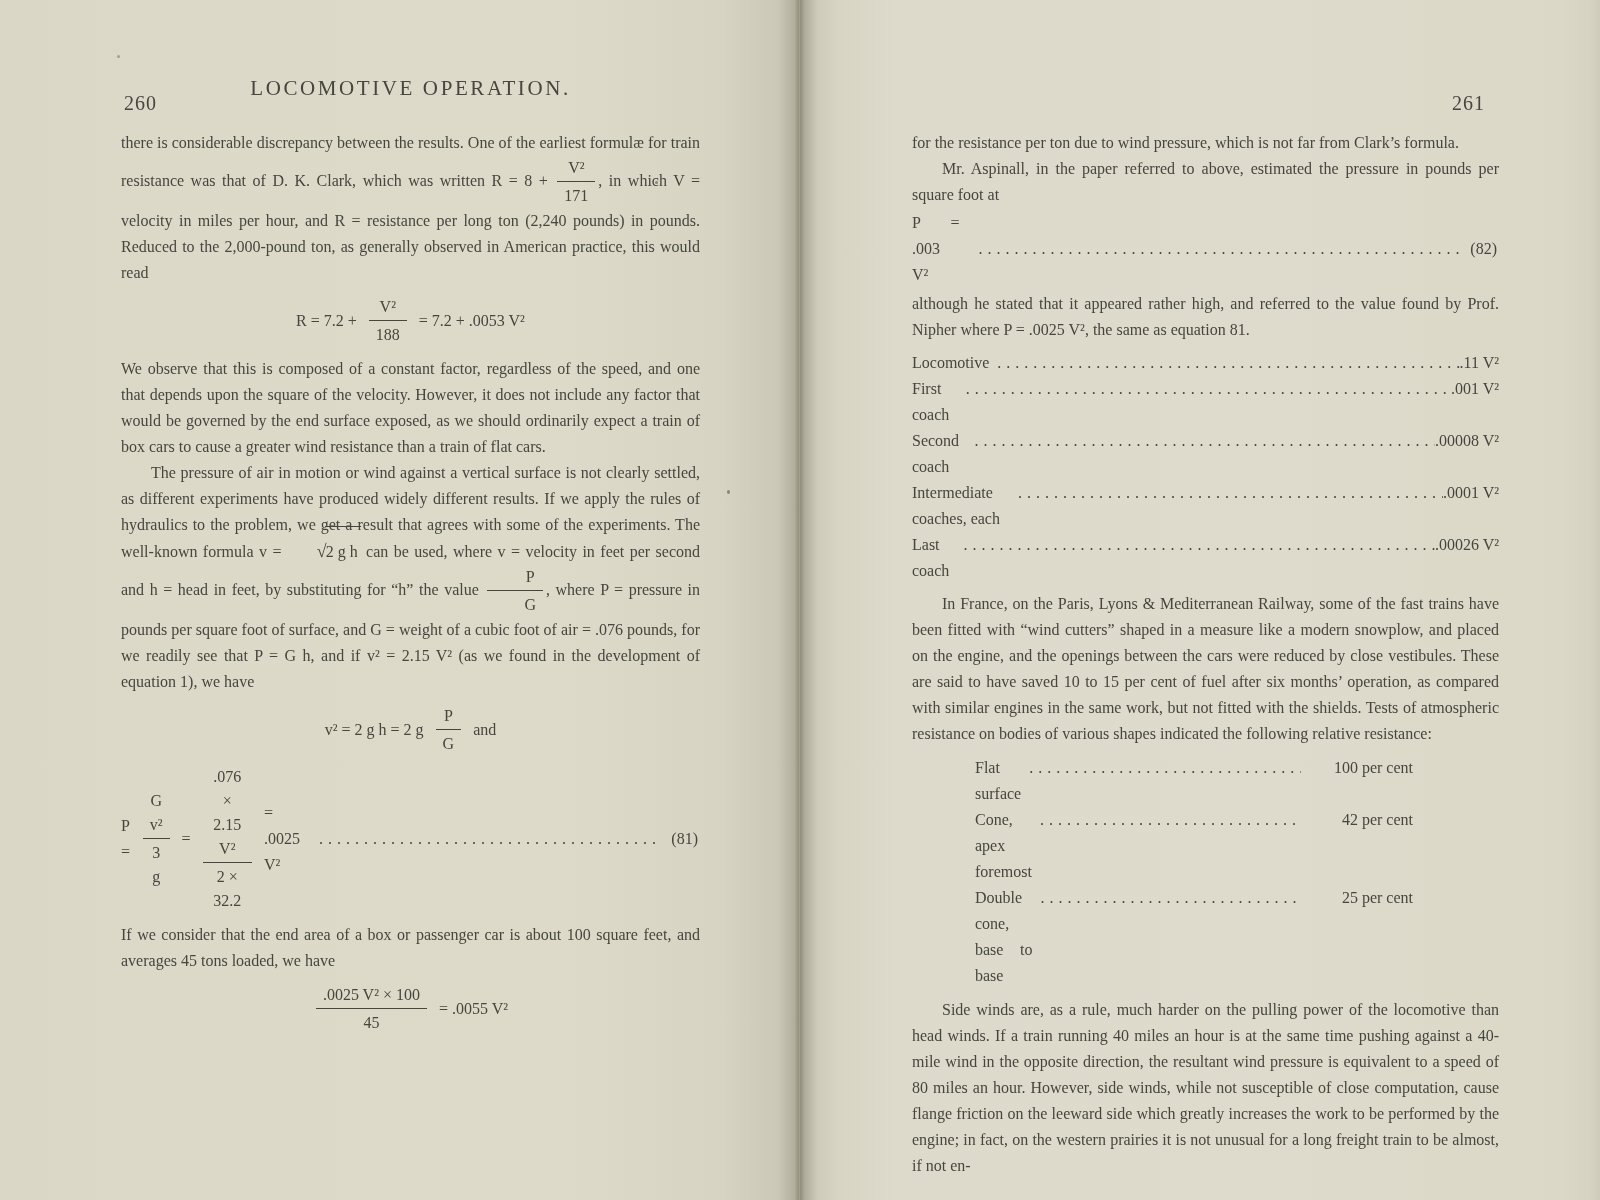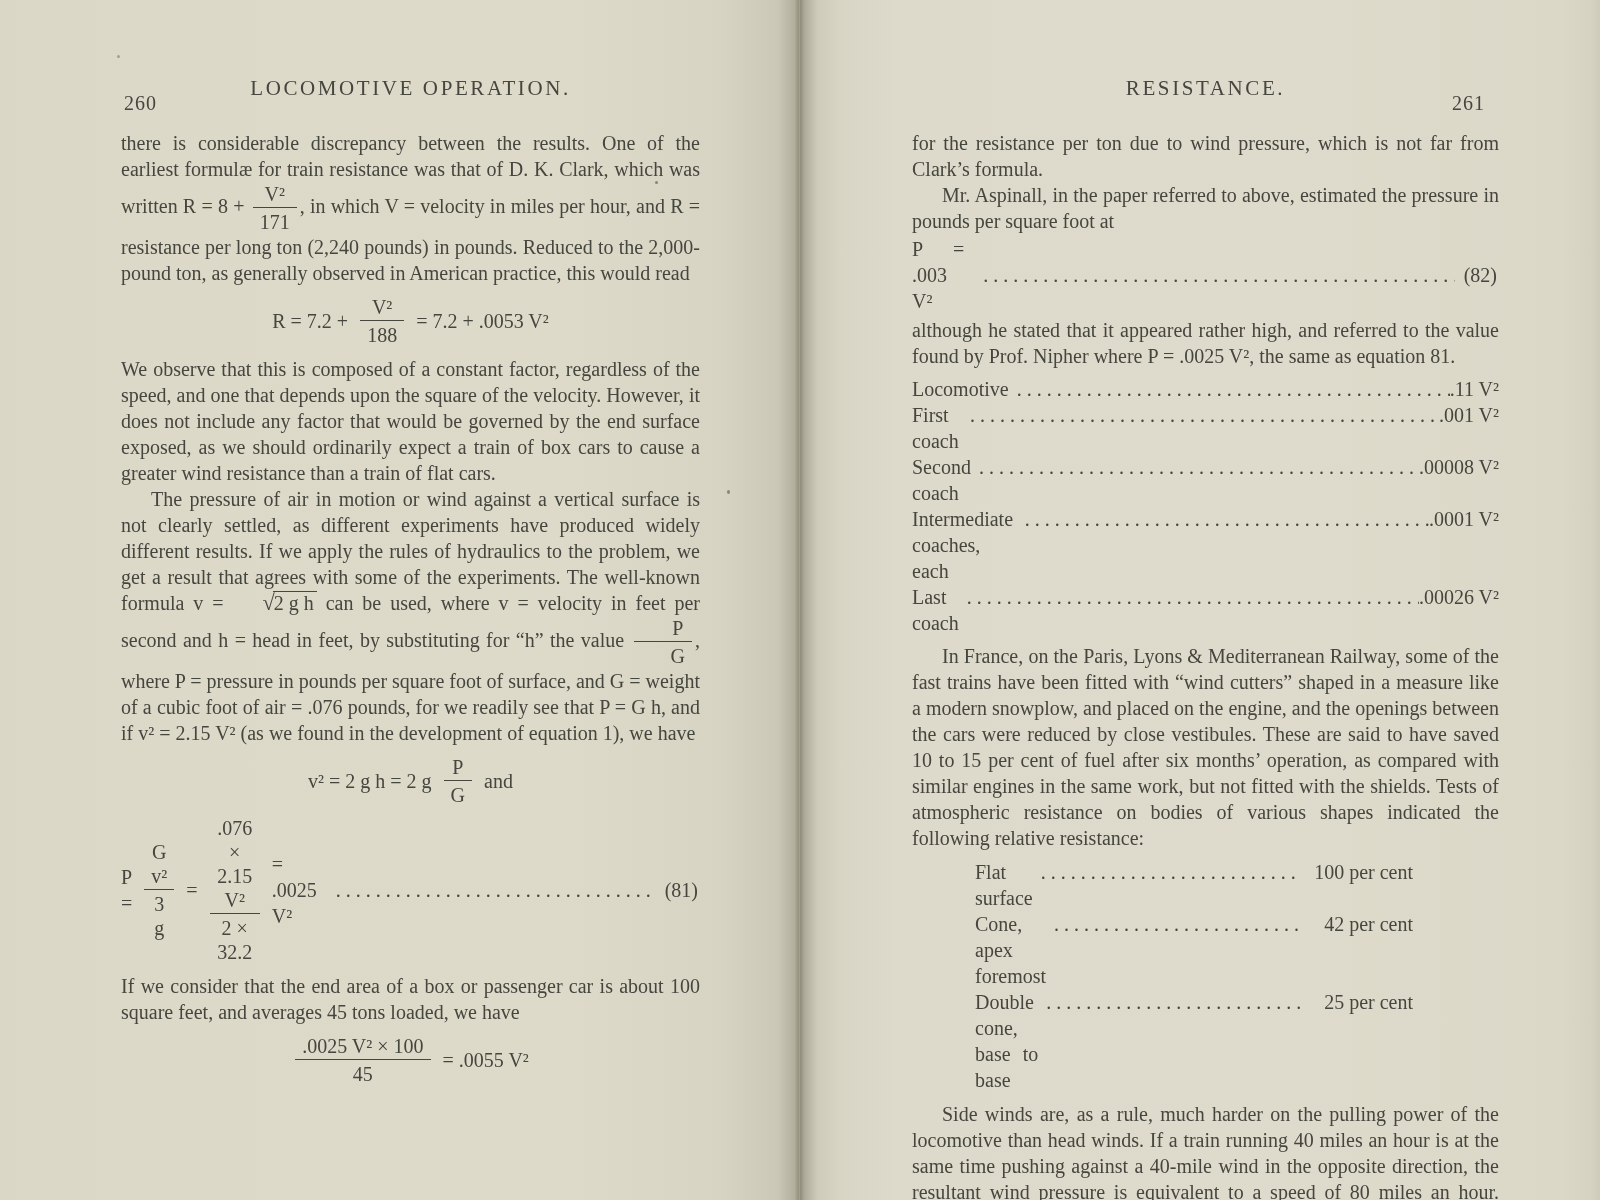--- a/index.html
+++ b/index.html
@@ -27,34 +27,34 @@
 
   .header { position: relative; height: 30px; margin-bottom: 24px; }
   .running-head {
     display: block; text-align: center;
     font-size: 21px; letter-spacing: 2.6px;
   }
   .pagenum { position: absolute; top: 16px; font-size: 20px; letter-spacing: 1px; }
   .pn-left { left: 3px; }
   .pn-right { right: 14px; }
 
-  .body { font-size: 20px; line-height: 26px; text-align: justify; }
+  .body { font-size: 16px; line-height: 26px; text-align: justify; }
   .body p { margin: 0; }
   p.indent { text-indent: 30px; }
 
   
   .frac { display: inline-block; vertical-align: middle; text-align: center;
           line-height: 24px; margin: 0 3px; }
   .frac .num { display: block; padding: 0 7px 1px; border-bottom: 1.6px solid #45463e; }
   .frac .den { display: block; padding: 2px 7px 0; }
 
   
   .sqrt { display: inline-block; white-space: nowrap; }
   .sqrt .radical { font-size: 1.12em; }
-  .sqrt .arg { border-top: 1.6px solid #45463e; padding: 0 3px 0 1px; margin-left: -2px; }
+  .sqrt .arg { border-top: 1.6px solid #45463e; padding: 16px 3px 0 1px; margin-left: -2px; }
 
   
   .eq { display: flex; align-items: center; justify-content: center;
         column-gap: 9px; margin: 9px 0; line-height: 26px; }
   .eq-flush { justify-content: flex-start; }
   .eq .fill { flex: 1 1 auto; overflow: hidden; white-space: nowrap;
               letter-spacing: 5px; padding: 0 4px 0 10px; }
   .eq .eqno { flex: 0 0 auto; padding-right: 2px; }
 
   
@@ -142,21 +142,20 @@
 
       </div>
     </div>
   </div>
 
   <div class="page page-right">
 
     <div class="column col-right">
 
       <div class="header">
-        <span class="running-head">RESISTANCE.</span>
         <span class="pagenum pn-right">261</span>
       </div>
 
       <div class="body">
 
         <p>for the resistance per ton due to wind pressure, which is not far from Clark’s formula.</p>
 
         <p class="indent">Mr. Aspinall, in the paper referred to above, estimated the pressure in pounds per square foot at</p>
 
         <div class="eq eq-flush" style="margin:2px 0 3px;">

